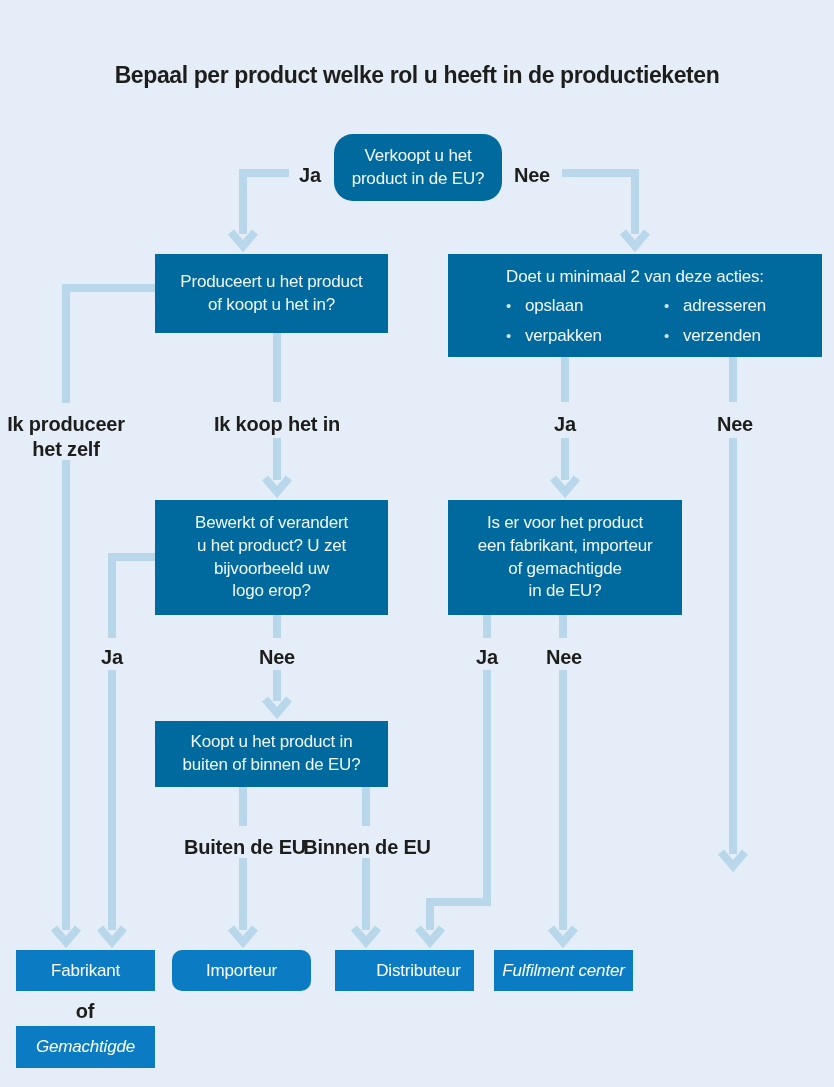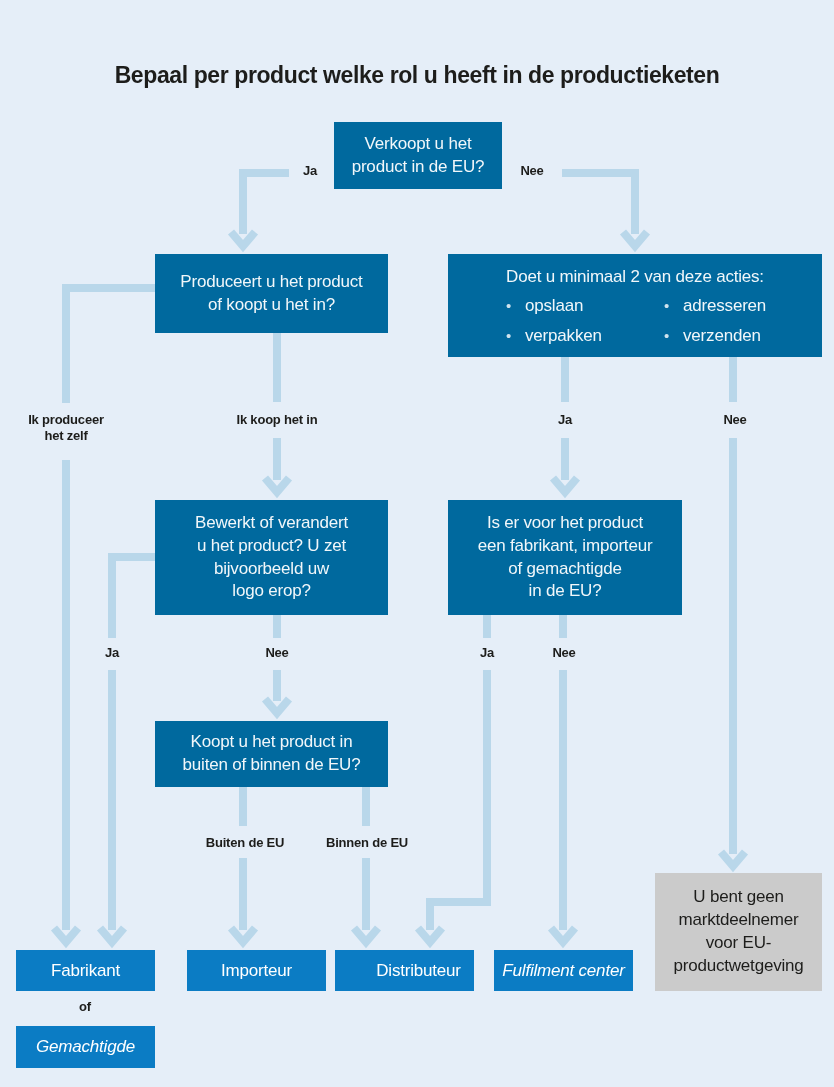--- a/index.html
+++ b/index.html
@@ -23,40 +23,40 @@
   .title{
     position:absolute;left:0;top:62px;width:100%;z-index:2;
     text-align:center;font-size:23px;font-weight:700;color:var(--ink);
     letter-spacing:-0.4px;
   }
   .qbox{
     position:absolute;z-index:2;background:var(--dark-blue);color:var(--box-text);
     display:flex;align-items:center;justify-content:center;text-align:center;
     font-size:17px;line-height:1.33;letter-spacing:-0.2px;white-space:pre-line;
   }
-  #box-verkoopt{left:334px;top:122px;width:168px;height:67px;}
+  #box-verkoopt{left:334px;top:134px;width:168px;height:67px;border-radius:19px;}
   #box-produceert{left:155px;top:254px;width:233px;height:79px;}
   #box-bewerkt{left:155px;top:500px;width:233px;height:115px;}
   #box-iser{left:448px;top:500px;width:234px;height:115px;}
   #box-koopt{left:155px;top:721px;width:233px;height:66px;}
   #box-doet{
     position:absolute;z-index:2;left:448px;top:254px;width:374px;height:103px;
     background:var(--dark-blue);color:var(--box-text);
     font-size:17px;letter-spacing:-0.2px;padding-top:13px;
   }
   .doet-title{text-align:center;margin-bottom:9px;}
   .doet-grid{
     display:grid;grid-template-columns:158px 1fr;row-gap:10px;
     padding-left:58px;
   }
   .bullet-item{display:flex;align-items:baseline;}
   .bullet-item::before{content:"\2022";color:#cfe3ee;margin-right:14px;font-size:15px;}
   .lbl{
     position:absolute;z-index:2;transform:translateX(-50%);
-    font-size:13px;font-weight:700;color:var(--ink);text-align:center;
+    font-size:20px;font-weight:700;color:var(--ink);text-align:center;
     line-height:1.23;letter-spacing:-0.2px;white-space:pre-line;
   }
   #lbl-ja-top{left:310px;top:163px;}
   #lbl-nee-top{left:532px;top:163px;}
   #lbl-ik-produceer{left:66px;top:412px;}
   #lbl-ik-koop{left:277px;top:412px;}
   #lbl-ja-doet{left:565px;top:412px;}
   #lbl-nee-doet{left:735px;top:412px;}
   #lbl-ja-bewerkt{left:112px;top:645px;}
   #lbl-nee-bewerkt{left:277px;top:645px;}
@@ -65,21 +65,21 @@
   #lbl-buiten{left:245px;top:835px;}
   #lbl-binnen{left:367px;top:835px;}
   #lbl-of{left:85px;top:999px;}
   .outcome{
     position:absolute;z-index:2;width:139px;height:41px;
     background:var(--bright-blue);color:#fff;
     display:flex;align-items:center;justify-content:center;text-align:center;
     font-size:17px;letter-spacing:-0.2px;
   }
   #outcome-fabrikant{left:16px;top:950px;}
-  #outcome-importeur{left:187px;top:950px;}
+  #outcome-importeur{left:172px;top:950px;border-radius:10px;}
   #outcome-distributeur{left:335px;top:950px;padding-left:28px;}
   #outcome-fulfilment{left:494px;top:950px;font-style:italic;}
   #outcome-gemachtigde{left:16px;top:1026px;height:42px;font-style:italic;}
   #outcome-geen{
     position:absolute;z-index:2;left:655px;top:873px;width:167px;height:118px;
     background:var(--gray-box);color:var(--ink);
     display:flex;align-items:center;justify-content:center;text-align:center;
     font-size:17px;line-height:1.35;letter-spacing:-0.2px;white-space:pre-line;
   }
 </style>
@@ -190,18 +190,14 @@
   <div class="lbl" id="lbl-nee-iser">Nee</div>
   <div class="lbl" id="lbl-buiten">Buiten de EU</div>
   <div class="lbl" id="lbl-binnen">Binnen de EU</div>
   <div class="lbl" id="lbl-of">of</div>
 
   <div class="outcome" id="outcome-fabrikant">Fabrikant</div>
   <div class="outcome" id="outcome-importeur">Importeur</div>
   <div class="outcome" id="outcome-distributeur">Distributeur</div>
   <div class="outcome" id="outcome-fulfilment">Fulfilment center</div>
   <div class="outcome" id="outcome-gemachtigde">Gemachtigde</div>
-  <div id="outcome-geen">U bent geen
-marktdeelnemer
-voor EU-
-productwetgeving</div>
 
 </div>
 
 </body></html>

